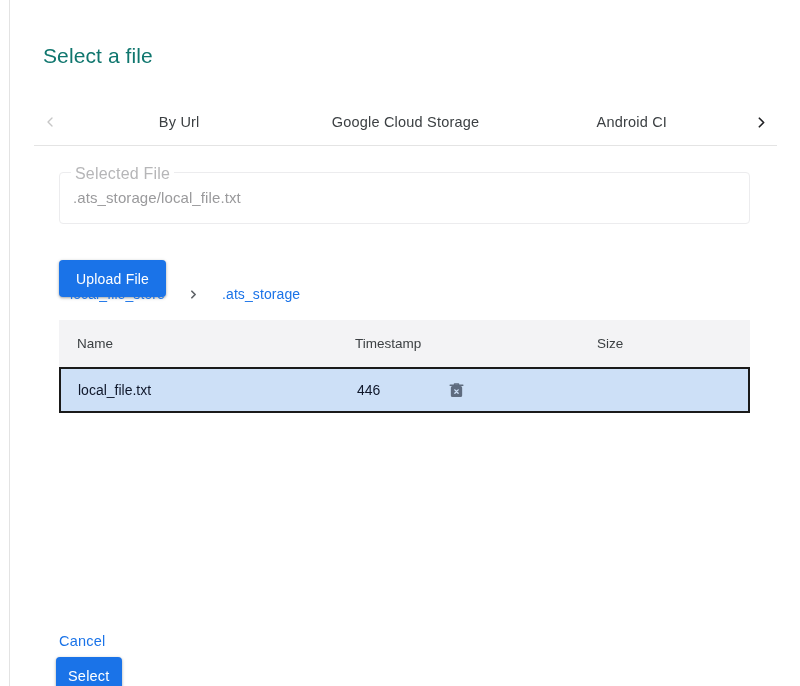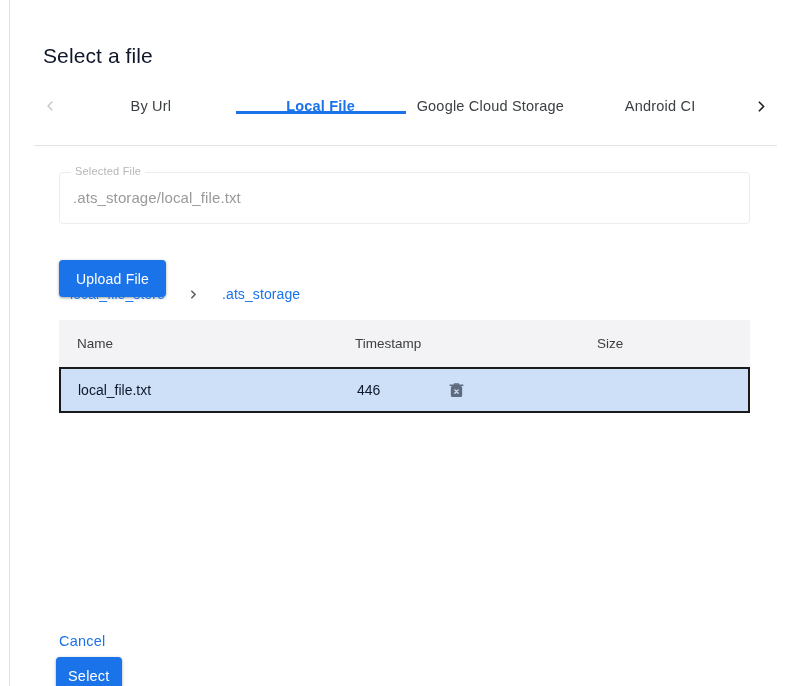--- a/index.html
+++ b/index.html
@@ -26,33 +26,33 @@
     border-left: 1px solid #e3e3e3;
     box-sizing: border-box;
   }
 
   
   .dialog-title {
     position: absolute;
     left: 33px;
     top: 44px;
     font-size: 21px;
-    color: #0f172a;
+    color: #0f766e;
     letter-spacing: 0.1px;
   }
 
   
   .tab-bar {
     position: absolute;
     left: 24px;
     top: 98px;
     width: 743px;
     height: 48px;
     display: flex;
-    align-items: flex-start;
+    align-items: center;
   }
   .tab-bar::after {
     content: "";
     position: absolute;
     left: 0;
     right: 0;
     bottom: 0;
     height: 1px;
     background: #e4e4e4;
   }
@@ -108,21 +108,21 @@
     box-sizing: border-box;
     border: 1px solid #ececee;
     border-radius: 4px;
   }
   .field-notch {
     position: absolute;
     top: -8px;
     left: 11px;
     padding: 0 4px;
     background: #ffffff;
-    font-size: 11px;
+    font-size: 16px;
     color: #b6b6b8;
     letter-spacing: 0.2px;
   }
   .field-value {
     position: absolute;
     left: 13px;
     top: 16px;
     font-size: 15px;
     color: #9a9a9c;
     letter-spacing: 0.1px;
@@ -260,23 +260,20 @@
       <span>
         <svg width="16" height="16" viewBox="0 0 24 24" fill="none" stroke="currentColor" stroke-width="2" stroke-linecap="round" stroke-linejoin="round">
             <polyline points="15 18 9 12 15 6"></polyline>
           </svg>
       </span>
     </div>
 
     <div class="tab-list">
       <div class="tab">
         <span>By Url</span>
-      </div>
-      <div class="tab active">
-        <span>Local File</span>
       </div>
       <div class="tab">
         <span>Google Cloud Storage</span>
       </div>
       <div class="tab">
         <span>Android CI</span>
       </div>
     </div>
 
     <div class="tab-scroll-btn right">

